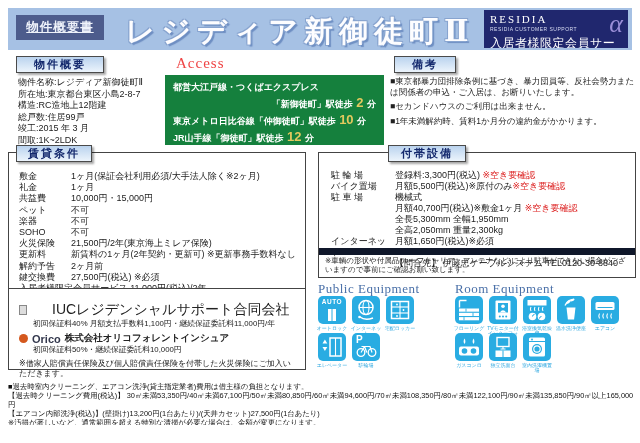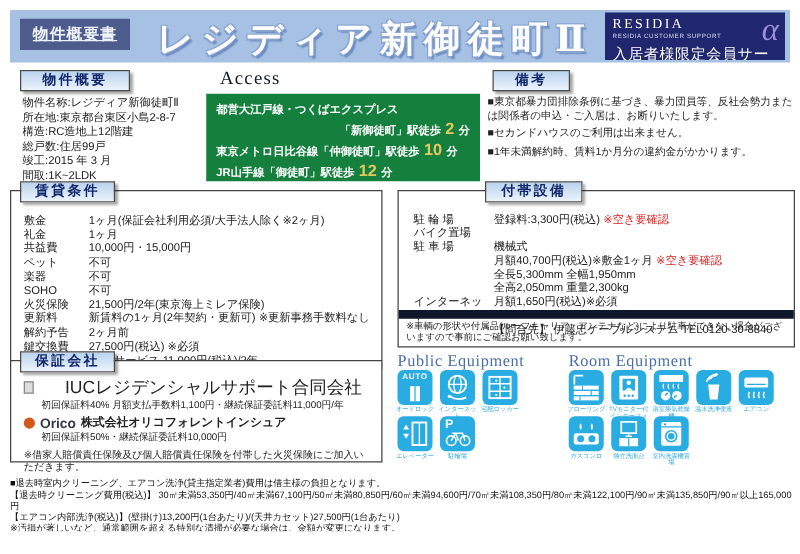--- a/index.html
+++ b/index.html
@@ -27,21 +27,21 @@
   .sec-badge { position:absolute; height:17px; line-height:15px; text-align:center;
                background:linear-gradient(#bad3ee,#ecf4fc); border:1px solid #4a4a4a;
                color:#13286c; font-weight:bold; font-size:11px; letter-spacing:2px;
                box-shadow:2px 2px 2px rgba(0,0,0,0.35); z-index:3; }
 
   
   .overview-rows { position:absolute; left:18px; top:77px; width:150px; font-size:9px; line-height:11.6px; color:#222; }
 
   
   .access-heading { position:absolute; left:176px; top:55px; font-family:"Liberation Serif","DejaVu Serif",serif;
-                    font-size:15px; color:#0f172a; letter-spacing:1px; }
+                    font-size:15px; color:#ef4444; letter-spacing:1px; }
   .access-box { position:absolute; left:165px; top:75px; width:219px; height:70px; background:#15803d;
                 padding:5px 8px 4px 8px; color:#fff; font-size:9px; font-weight:bold; }
   .acc-line { line-height:15px; white-space:nowrap; }
   .acc-line.right { text-align:right; }
   .acc-num { font-size:13px; color:#e3c95e; padding:0 1px; }
 
   
   .remarks-list { position:absolute; left:390px; top:76px; width:248px; font-size:8.5px; line-height:10.5px; color:#222; }
   .remarks-list p { margin-bottom:4px; }
 
@@ -176,20 +176,21 @@
 
   <div class="sec-badge" style="left:388px; top:145px; width:78px;">付帯設備</div>
   <div class="boxed fac-box">
     <div class="fac-rows">
       <div class="kv">
           <span class="k">駐 輪 場</span>
           <span class="v"><span>登録料:3,300円(税込) </span><span class="red">※空き要確認</span></span>
         </div>
       <div class="kv">
           <span class="k">バイク置場</span>
+          <span class="v"><span>月額5,500円(税込)※原付のみ</span><span class="red">※空き要確認</span></span>
         </div>
       <div class="kv">
           <span class="k">駐 車 場</span>
           <span class="v"><span>機械式</span><span class="red"></span></span>
         </div>
       <div class="kv">
           <span class="k"></span>
           <span class="v"><span>月額40,700円(税込)※敷金1ヶ月 </span><span class="red">※空き要確認</span></span>
         </div>
       <div class="kv">
@@ -205,21 +206,20 @@
           <span class="v"><span>月額1,650円(税込)※必須</span><span class="red"></span></span>
         </div>
       <div class="kv">
           <span class="k"></span>
           <span class="v"><span>【問合先】 伊藤忠ケーブルシステム TEL0120-30-8840</span><span class="red"></span></span>
         </div>
     </div>
     <div class="fac-note">※車輌の形状や付属品(ルーフキャリア・アンテナなど)により駐車ができない場合がございますので事前にご確認お願い致します。</div>
   </div>
 
-  <div class="sec-badge" style="left:16px; top:281px; width:76px;">保証会社</div>
   <div class="boxed guar-box">
     <div class="guar-content">
       <div class="g-name">
           <span class="iuc-mark"></span>
           <span>IUCレジデンシャルサポート合同会社</span>
         </div>
       <div class="g-detail">初回保証料40% 月額支払手数料1,100円・継続保証委託料11,000円/年</div>
       <div class="orico-row">
         <span class="orico-dot"></span>
         <span class="orico-word">Orico</span>

